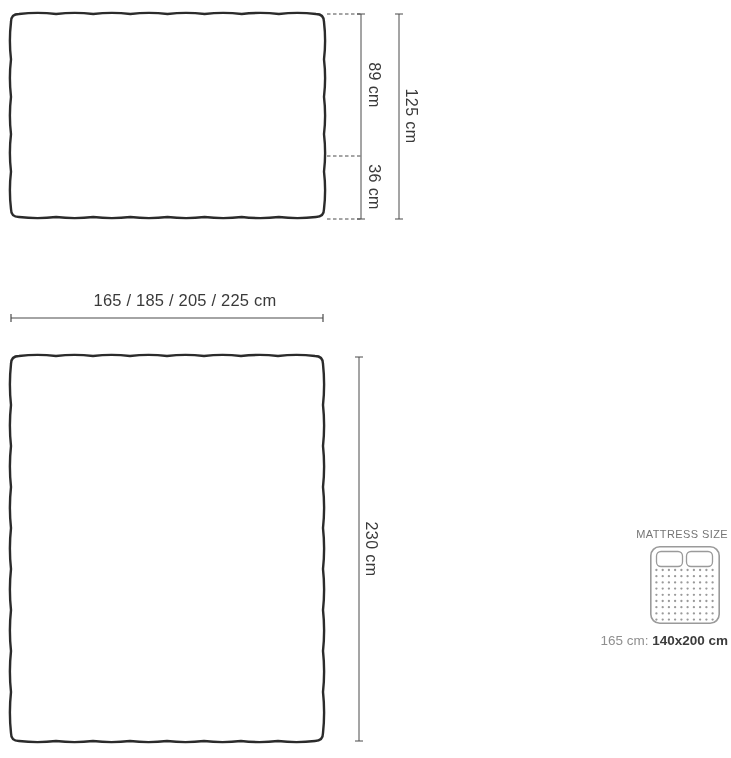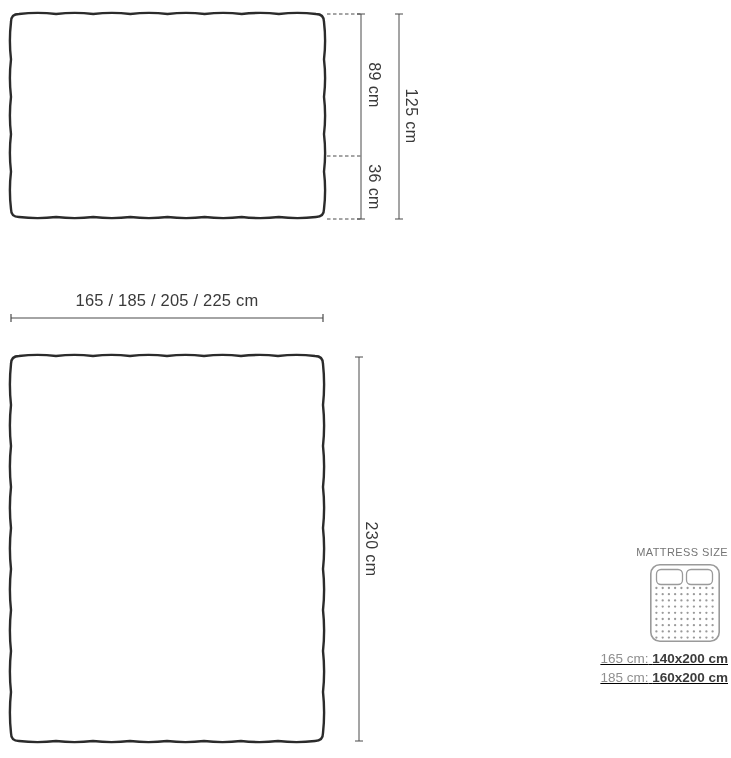--- a/index.html
+++ b/index.html
@@ -9,25 +9,25 @@
   }
   #lineart{position:absolute;left:0;top:0;}
   .vlabel{
     position:absolute;writing-mode:vertical-rl;transform:translateY(-50%);
     font-size:16px;color:#3a3a3a;letter-spacing:.4px;white-space:nowrap;line-height:15px;
   }
   .hlabel{
     position:absolute;font-size:16.5px;color:#3a3a3a;letter-spacing:.2px;
     text-align:center;white-space:nowrap;
   }
-  .legend{position:absolute;left:600px;top:546px;width:128px;text-align:right;}
+  .legend{position:absolute;left:600px;top:528px;width:128px;text-align:right;}
   .legend-title{font-size:11px;color:#757575;letter-spacing:.4px;white-space:nowrap;}
   .legend-icon-wrap{margin:6px 8px 2px 0;display:inline-block;line-height:0;}
   .legend-rows{margin-top:3px;}
-  .legend-row{font-size:13.5px;line-height:19.3px;white-space:nowrap;text-decoration:underline;}
+  .legend-row{font-size:13.5px;line-height:19.3px;white-space:nowrap;}
   .legend-row .lab{color:#8f8f8f;}
   .legend-row .val{color:#3c3c3c;font-weight:bold;}
 </style>
 </head>
 <body>
 
 <div id="canvas">
 
   <svg id="lineart" width="731" height="758" viewBox="0 0 731 758">
       <g>
@@ -207,21 +207,21 @@
         <line x1="359" y1="357" x2="359" y2="741" stroke="#4a4a4a" stroke-width="1"></line>
         <line x1="355" y1="357" x2="363" y2="357" stroke="#4a4a4a" stroke-width="1"></line>
         <line x1="355" y1="741" x2="363" y2="741" stroke="#4a4a4a" stroke-width="1"></line>
       </g>
     </svg>
 
   <div class="vlabel" style="left:367px;top:85px;">89 cm</div>
   <div class="vlabel" style="left:367px;top:187px;">36 cm</div>
   <div class="vlabel" style="left:404px;top:116px;">125 cm</div>
 
-  <div class="hlabel" style="left:11px;width:312px;top:291px;">165 / 185 / 205 / 225 cm</div>
+  <div class="hlabel" style="left:29px;width:312px;top:291px;">165 / 185 / 205 / 225 cm</div>
 
   <div class="vlabel" style="left:364px;top:549px;">230 cm</div>
 
   <div class="legend">
     <div class="legend-title">MATTRESS SIZE</div>
     <span class="legend-icon-wrap">
       <svg id="mattress-icon-svg" width="70" height="78" viewBox="0 0 70 78">
         <rect x="0.8" y="0.8" width="68.4" height="76.4" rx="9" fill="none" stroke="#9a9a9a" stroke-width="1.6"></rect>
         <rect x="6.5" y="5.5" width="26" height="15" rx="4.5" fill="none" stroke="#9a9a9a" stroke-width="1.3"></rect>
         <rect x="36.5" y="5.5" width="26" height="15" rx="4.5" fill="none" stroke="#9a9a9a" stroke-width="1.3"></rect>
@@ -317,19 +317,15 @@
             <circle cx="56.4" cy="73.6" r="1.15" fill="#9a9a9a"></circle>
             <circle cx="62.6" cy="73.6" r="1.15" fill="#9a9a9a"></circle>
           </g>
       </svg>
     </span>
     <div class="legend-rows">
       <div class="legend-row">
         <span class="lab">165 cm:</span>
         <span class="val">140x200 cm</span>
       </div>
-      <div class="legend-row">
-        <span class="lab">185 cm:</span>
-        <span class="val">160x200 cm</span>
-      </div>
     </div>
   </div>
 </div>
 
 </body></html>

